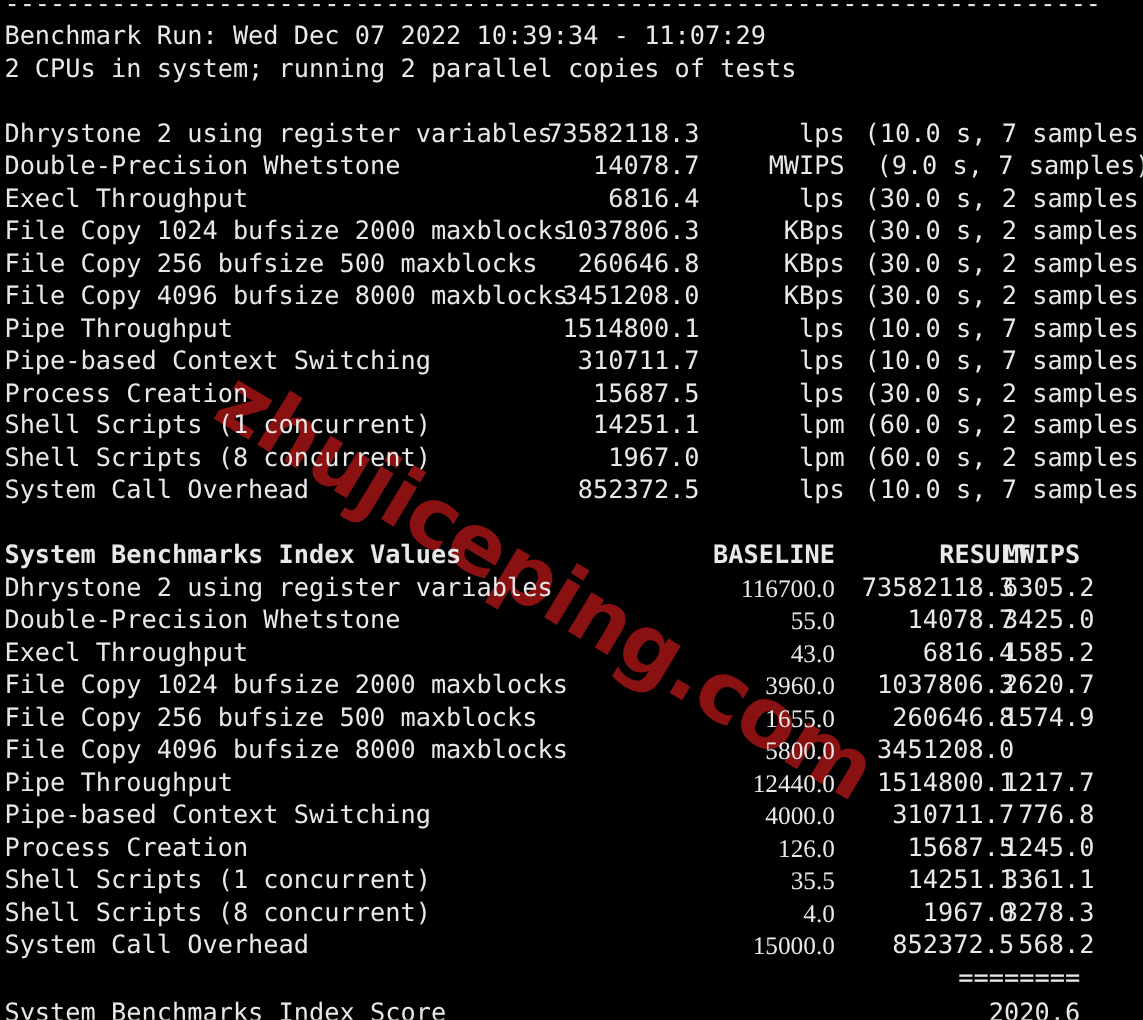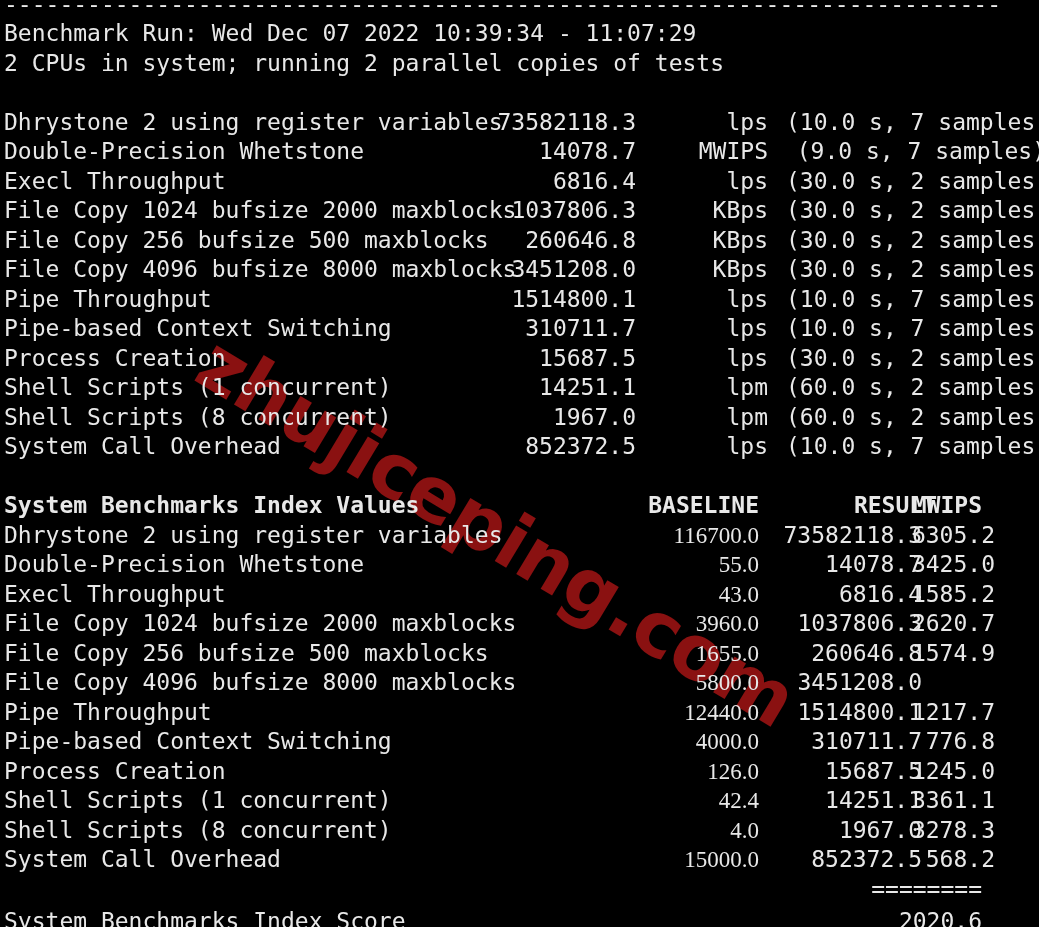--- a/index.html
+++ b/index.html
@@ -118,18 +118,18 @@
     <div class="line" style="top: 491px; font-weight: bold;"><span class="lbl">System Benchmarks Index Values</span><span class="c-val hdr-baseline">BASELINE</span><span class="c-val hdr-result">RESULT</span><span class="c-val hdr-index">MWIPS</span></div>
     <div class="line" style="top: 520.5px;"><span class="lbl">Dhrystone 2 using register variables</span><span class="c-val col-baseline">116700.0</span><span class="c-val col-result">73582118.3</span><span class="c-val col-index">6305.2</span></div>
     <div class="line" style="top: 550px;"><span class="lbl">Double-Precision Whetstone</span><span class="c-val col-baseline">55.0</span><span class="c-val col-result">14078.7</span><span class="c-val col-index">3425.0</span></div>
     <div class="line" style="top: 579.5px;"><span class="lbl">Execl Throughput</span><span class="c-val col-baseline">43.0</span><span class="c-val col-result">6816.4</span><span class="c-val col-index">1585.2</span></div>
     <div class="line" style="top: 609px;"><span class="lbl">File Copy 1024 bufsize 2000 maxblocks</span><span class="c-val col-baseline">3960.0</span><span class="c-val col-result">1037806.3</span><span class="c-val col-index">2620.7</span></div>
     <div class="line" style="top: 638.5px;"><span class="lbl">File Copy 256 bufsize 500 maxblocks</span><span class="c-val col-baseline">1655.0</span><span class="c-val col-result">260646.8</span><span class="c-val col-index">1574.9</span></div>
     <div class="line" style="top: 668px;"><span class="lbl">File Copy 4096 bufsize 8000 maxblocks</span><span class="c-val col-baseline">5800.0</span><span class="c-val col-result">3451208.0</span></div>
     <div class="line" style="top: 697.5px;"><span class="lbl">Pipe Throughput</span><span class="c-val col-baseline">12440.0</span><span class="c-val col-result">1514800.1</span><span class="c-val col-index">1217.7</span></div>
     <div class="line" style="top: 727px;"><span class="lbl">Pipe-based Context Switching</span><span class="c-val col-baseline">4000.0</span><span class="c-val col-result">310711.7</span><span class="c-val col-index">776.8</span></div>
     <div class="line" style="top: 756.5px;"><span class="lbl">Process Creation</span><span class="c-val col-baseline">126.0</span><span class="c-val col-result">15687.5</span><span class="c-val col-index">1245.0</span></div>
-    <div class="line" style="top: 786px;"><span class="lbl">Shell Scripts (1 concurrent)</span><span class="c-val col-baseline">42.4</span><span class="c-val col-result">14251.1</span><span class="c-val col-index">3361.1</span></div>
+    <div class="line" style="top: 786px;"><span class="lbl">Shell Scripts (1 concurrent)</span><span class="c-val col-baseline">35.5</span><span class="c-val col-result">14251.1</span><span class="c-val col-index">3361.1</span></div>
     <div class="line" style="top: 815.5px;"><span class="lbl">Shell Scripts (8 concurrent)</span><span class="c-val col-baseline">4.0</span><span class="c-val col-result">1967.0</span><span class="c-val col-index">3278.3</span></div>
     <div class="line" style="top: 845px;"><span class="lbl">System Call Overhead</span><span class="c-val col-baseline">15000.0</span><span class="c-val col-result">852372.5</span><span class="c-val col-index">568.2</span></div>
     <div class="line" style="top: 874.5px;"><span class="c-val col-sep">========</span></div>
     <div class="line" style="top: 906.95px;"><span class="lbl">System Benchmarks Index Score</span><span class="c-val col-score">2020.6</span></div>
   </div>
 
 </body></html>

